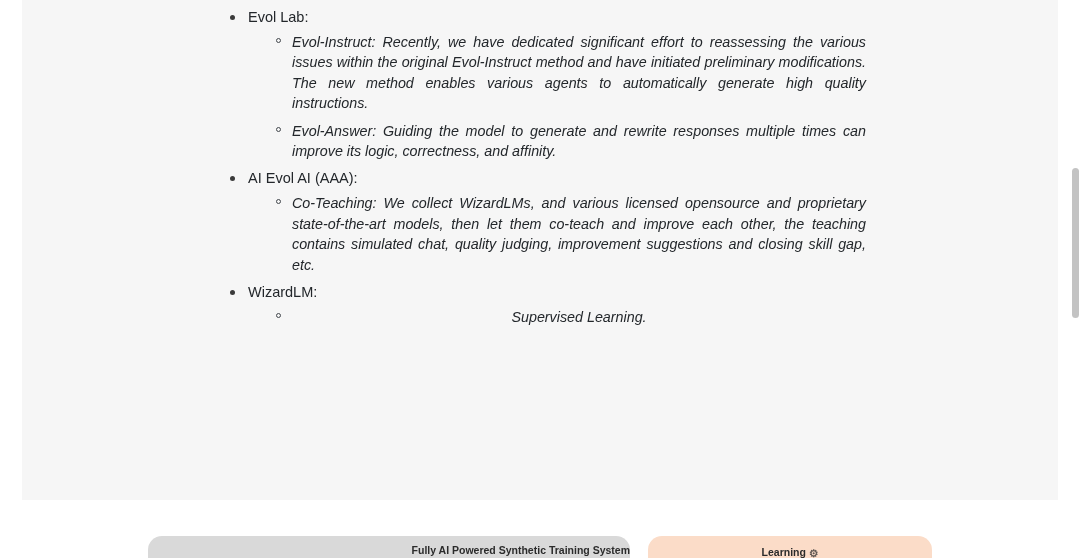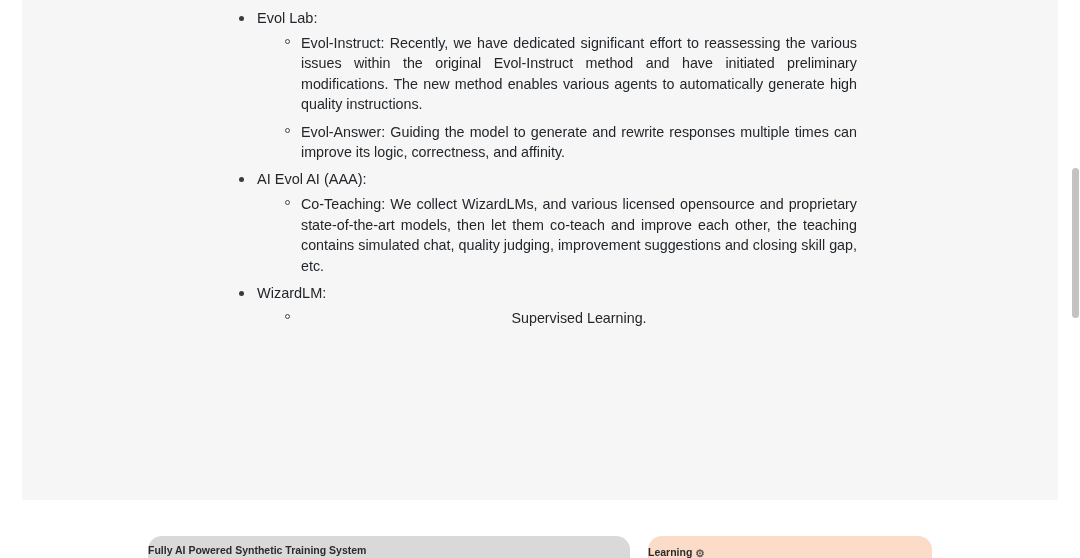--- a/index.html
+++ b/index.html
@@ -47,21 +47,21 @@
     background: #ffffff;
   }
   .bullet-area {
     position: absolute;
     left: 226px;
     top: 0px;
     width: 640px;
   }
   ul.level1 {
     list-style: none;
-    margin: 9px;
+    margin: 0;
     padding: 0;
   }
   ul.level1 > li.l1item {
     position: relative;
     padding-left: 22px;
     margin-top: 8px;
   }
   ul.level1 > li.l1item:first-child {
     margin-top: 8px;
   }
@@ -76,20 +76,21 @@
   }
   .l1text {
     font-size: 14.5px;
     line-height: 19px;
     color: #23272b;
   }
   ul.level2 {
     list-style: none;
     margin: 5px 0 0 0;
     padding: 0 0 0 28px;
+    font-style: italic;
   }
   ul.level2 > li.l2item {
     position: relative;
     padding-left: 16px;
     margin-bottom: 7px;
   }
   .circle {
     position: absolute;
     left: 0px;
     top: 6px;
@@ -127,39 +128,40 @@
     width: 482px;
     height: 46px;
     background: #d9d9d9;
     border-radius: 14px 14px 0 0;
   }
   .fig-left-label {
     position: absolute;
     left: 0;
     top: 8px;
     width: 482px;
-    text-align: left;
+    text-align: right;
     font-size: 10.5px;
     font-weight: bold;
     color: #2b2b2b;
   }
   .fig-right {
     position: absolute;
     left: 648px;
     top: 36px;
     width: 284px;
     height: 46px;
     background: #fbdcc8;
     border-radius: 14px 14px 0 0;
   }
   .fig-right-label {
     position: absolute;
     left: 0;
     top: 10px;
     width: 284px;
+    text-align: center;
     font-size: 10.5px;
     font-weight: bold;
     color: #2b2b2b;
   }
   .gear-icon {
     display: inline-block;
     margin-left: 3px;
     vertical-align: -1px;
     opacity: 0.75;
   }

